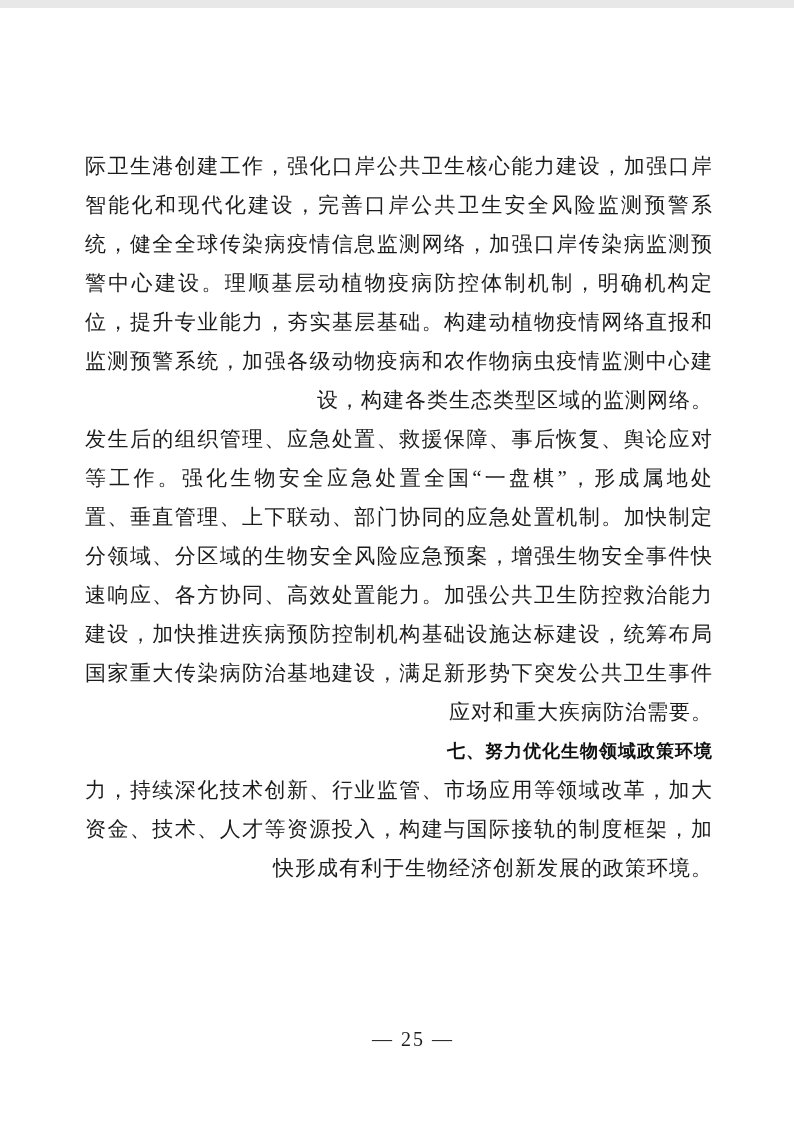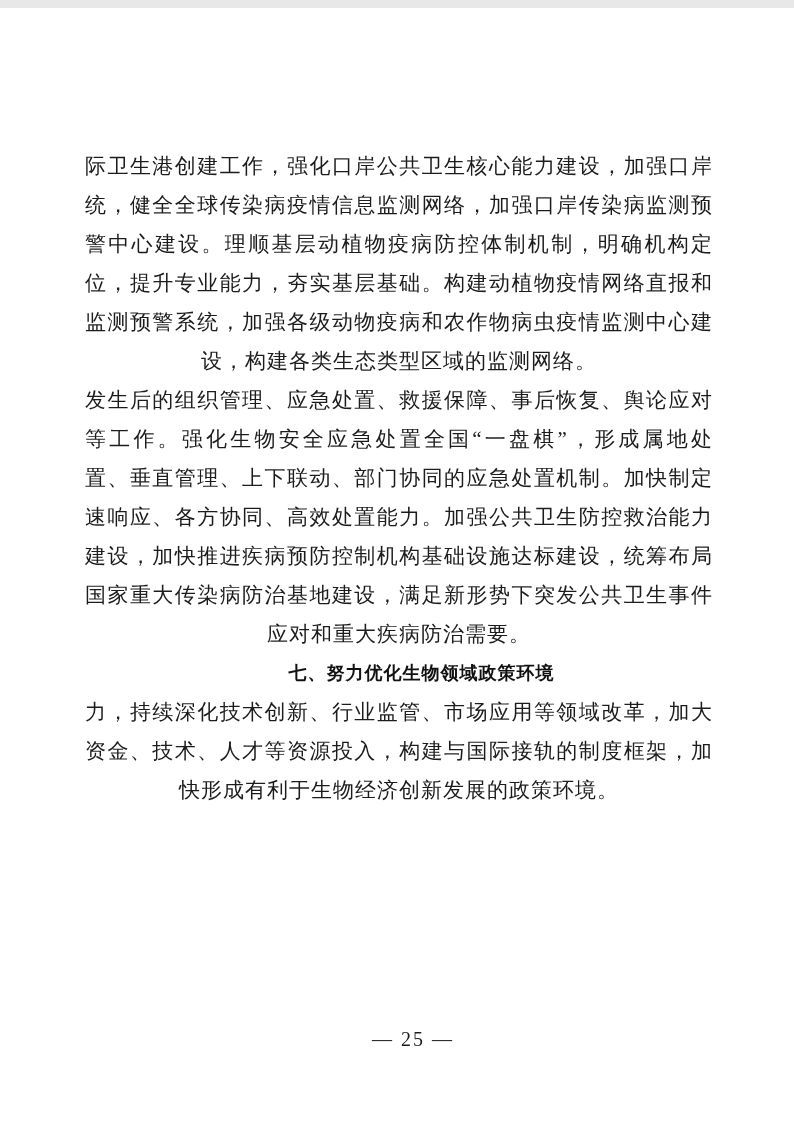--- a/index.html
+++ b/index.html
@@ -21,21 +21,21 @@
     top: 139px;
     width: 628px;
   }
   .line {
     font-family: "Liberation Serif", "DejaVu Serif", serif;
     font-size: 21px;
     line-height: 39px;
     height: 39px;
     color: #1c1c1c;
     letter-spacing: 1px;
-    text-align: center;
+    text-align: right;
     overflow: hidden;
   }
   .just {
     text-align: justify;
     text-align-last: justify;
   }
   .indent {
     padding-left: 45px;
   }
   .heading {
@@ -62,31 +62,33 @@
   }
 </style>
 </head>
 <body>
 
 <div class="page">
   <div class="text-block">
 
     <div>
       <div class="line just">际卫生港创建工作，强化口岸公共卫生核心能力建设，加强口岸</div>
+      <div class="line just">智能化和现代化建设，完善口岸公共卫生安全风险监测预警系</div>
       <div class="line just">统，健全全球传染病疫情信息监测网络，加强口岸传染病监测预</div>
       <div class="line just">警中心建设。理顺基层动植物疫病防控体制机制，明确机构定</div>
       <div class="line just">位，提升专业能力，夯实基层基础。构建动植物疫情网络直报和</div>
       <div class="line just">监测预警系统，加强各级动物疫病和农作物病虫疫情监测中心建</div>
       <div class="line">设，构建各类生态类型区域的监测网络。</div>
     </div>
 
     <div>
       <div class="line just">发生后的组织管理、应急处置、救援保障、事后恢复、舆论应对</div>
       <div class="line just">等工作。强化生物安全应急处置全国“一盘棋”，形成属地处</div>
       <div class="line just">置、垂直管理、上下联动、部门协同的应急处置机制。加快制定</div>
+      <div class="line just">分领域、分区域的生物安全风险应急预案，增强生物安全事件快</div>
       <div class="line just">速响应、各方协同、高效处置能力。加强公共卫生防控救治能力</div>
       <div class="line just">建设，加快推进疾病预防控制机构基础设施达标建设，统筹布局</div>
       <div class="line just">国家重大传染病防治基地建设，满足新形势下突发公共卫生事件</div>
       <div class="line">应对和重大疾病防治需要。</div>
     </div>
 
     <div class="line heading indent">七、努力优化生物领域政策环境</div>
 
     <div>
       <div class="line just">力，持续深化技术创新、行业监管、市场应用等领域改革，加大</div>

